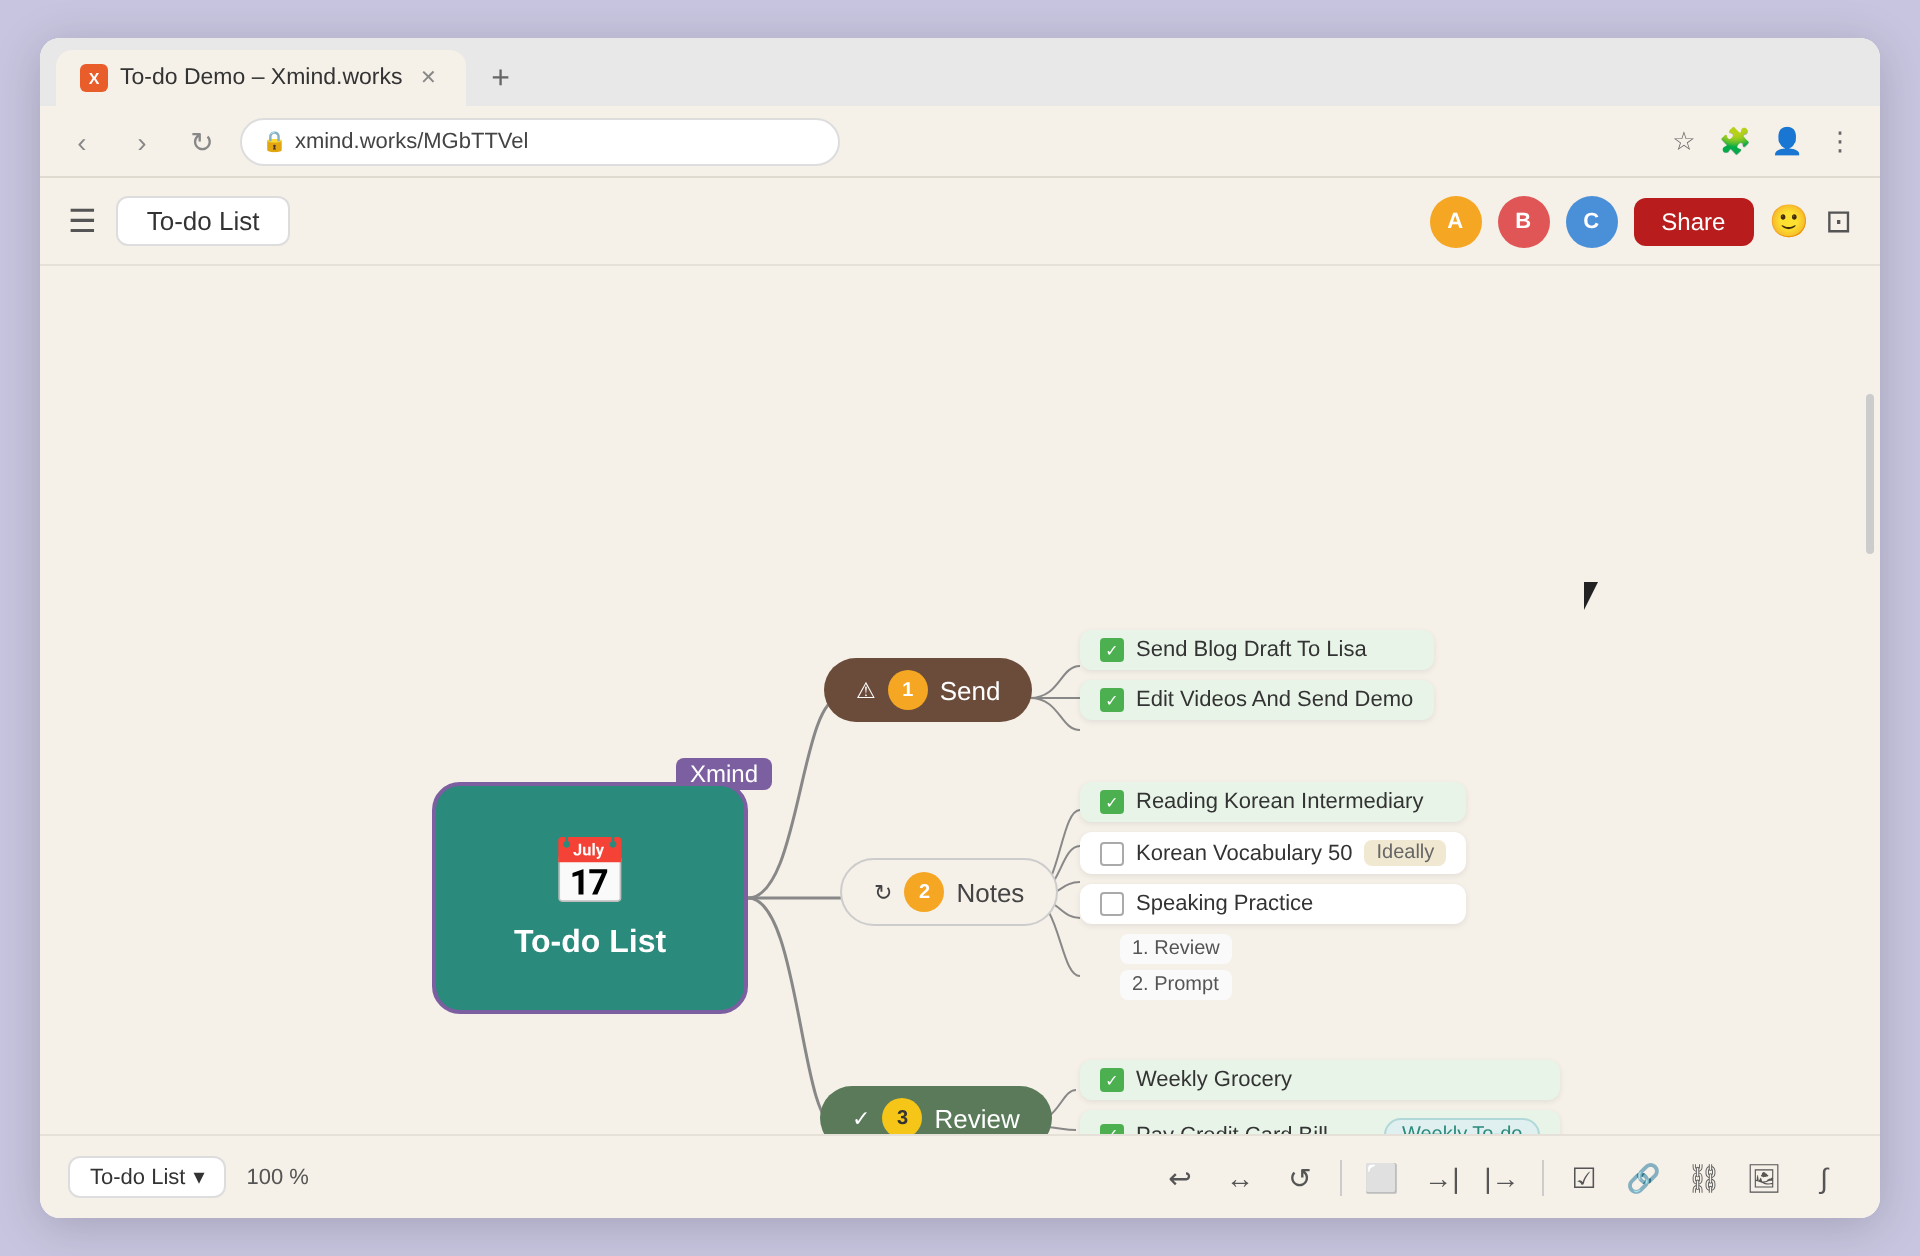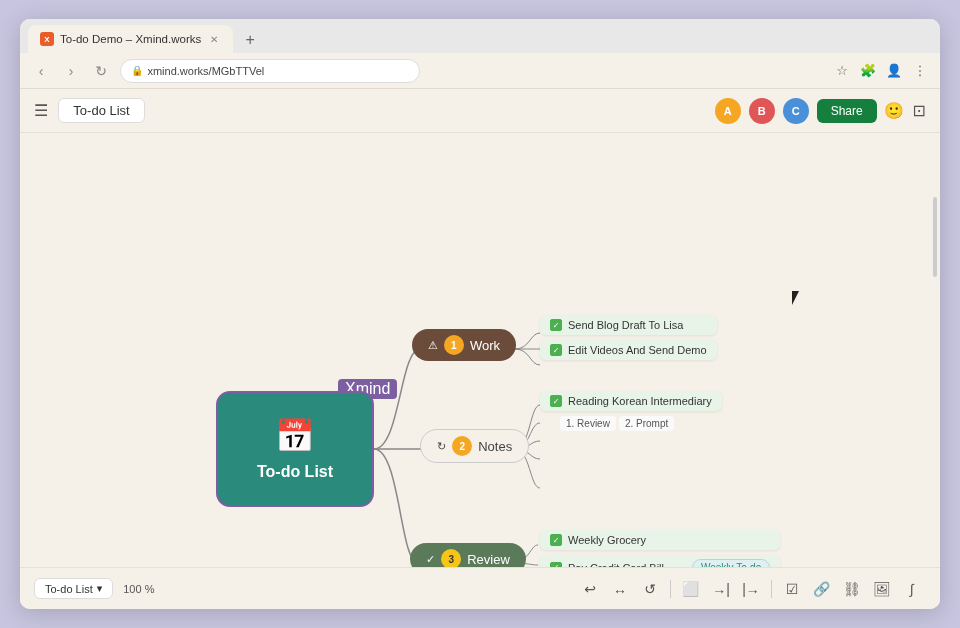--- a/index.html
+++ b/index.html
@@ -162,21 +162,21 @@
       border-radius: 50%;
       display: flex;
       align-items: center;
       justify-content: center;
       font-size: 11px;
       font-weight: bold;
       color: white;
       cursor: pointer;
     }
     .share-btn {
-      background: #15803d;
+      background: #b91c1c;
       color: white;
       border: none;
       border-radius: 6px;
       padding: 5px 14px;
       font-size: 12px;
       cursor: pointer;
     }
     .emoji-btn {
       font-size: 16px;
       cursor: pointer;
@@ -371,40 +371,39 @@
       background: transparent;
       border: 1px solid #ccc;
       border-radius: 4px;
       padding: 1px 6px;
       font-size: 10px;
       color: #666;
     }
     .task-sub-group {
       margin-left: 20px;
       display: flex;
-      flex-direction: row;
+      flex-direction: column;
       gap: 3px;
-      text-align: center;
     }
     .task-sub-item {
       font-size: 10px;
       color: #555;
       padding: 2px 6px;
       background: #fafafa;
       border-radius: 4px;
     }
 
     
     .xmind-label {
       position: absolute;
       background: #7b5fa0;
       color: white;
       border-radius: 4px;
       padding: 1px 7px;
-      font-size: 16px;
+      font-size: 12px;
       top: 246px;
       left: 318px;
     }
 
     
     .bottom-toolbar {
       height: 42px;
       background: #f5f0e8;
       border-top: 1px solid #e5e0d8;
       display: flex;
@@ -546,21 +545,21 @@
     <div class="xmind-label">Xmind</div>
 
     <div class="center-node">
       <div class="center-node-icon">📅</div>
       <div class="center-node-label">To-do List</div>
     </div>
 
     <div class="branch-node branch-work">
       <span class="branch-icon">⚠</span>
       <span class="branch-badge badge-work">1</span>
-      <span>Work</span>
+      <span>Send</span>
     </div>
 
     <div class="task-group" style="top: 182px; left: 520px;">
       <div class="task-item checked">
         <div class="task-check done">✓</div>
         <span>Send Blog Draft To Lisa</span>
       </div>
       <div class="task-item checked">
         <div class="task-check done">✓</div>
         <span>Edit Videos And Send Demo</span>
@@ -570,20 +569,29 @@
     <div class="branch-node branch-study">
       <span class="branch-icon">↻</span>
       <span class="branch-badge badge-study">2</span>
       <span>Notes</span>
     </div>
 
     <div class="task-group" style="top: 258px; left: 520px;">
       <div class="task-item checked">
         <div class="task-check done">✓</div>
         <span>Reading Korean Intermediary</span>
+      </div>
+      <div class="task-item">
+        <div class="task-check"></div>
+        <span>Korean Vocabulary 50</span>
+        <span class="task-tag">Ideally</span>
+      </div>
+      <div class="task-item">
+        <div class="task-check"></div>
+        <span>Speaking Practice</span>
       </div>
       <div style="display:flex; align-items:flex-start; gap:0;">
         <div class="task-sub-group">
           <div class="task-sub-item">1. Review</div>
           <div class="task-sub-item">2. Prompt</div>
         </div>
       </div>
     </div>
 
     <div class="branch-node branch-errands">

